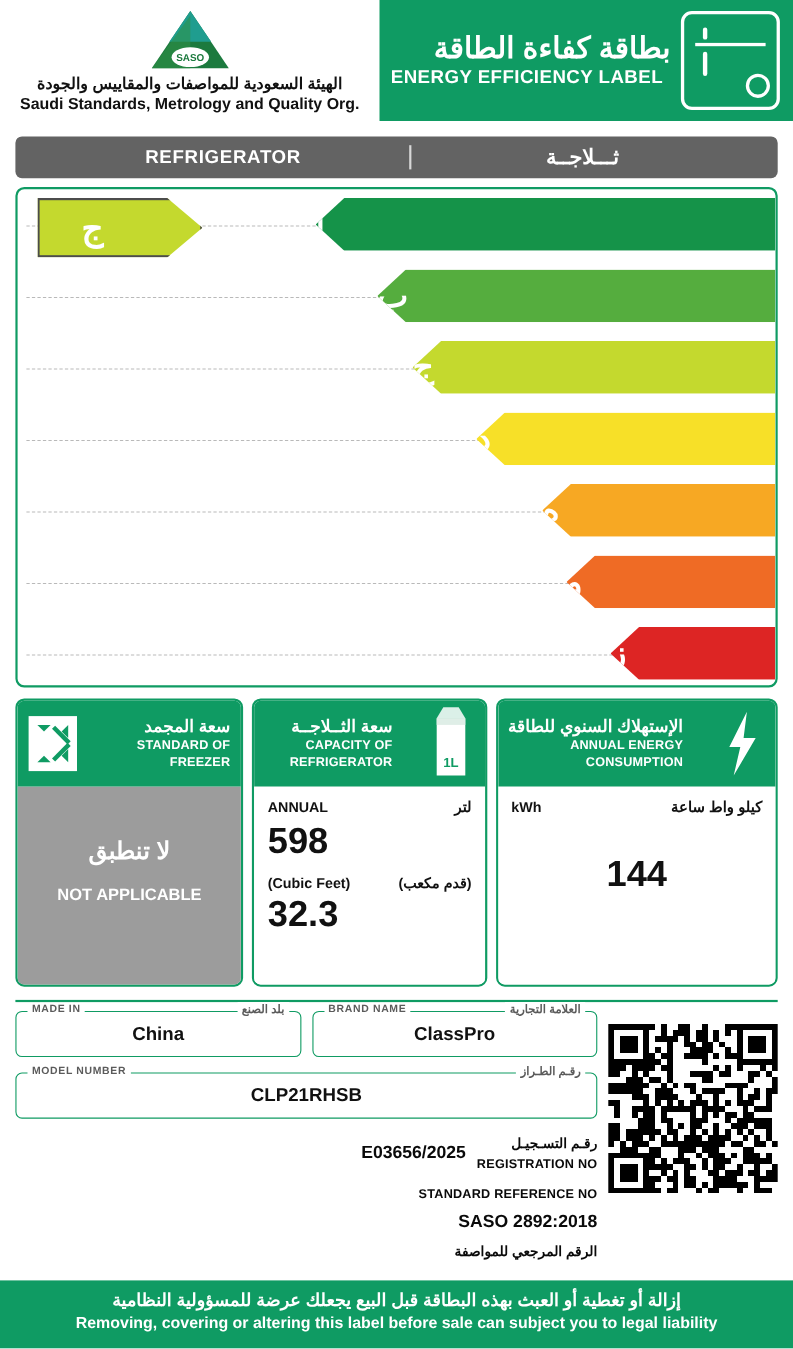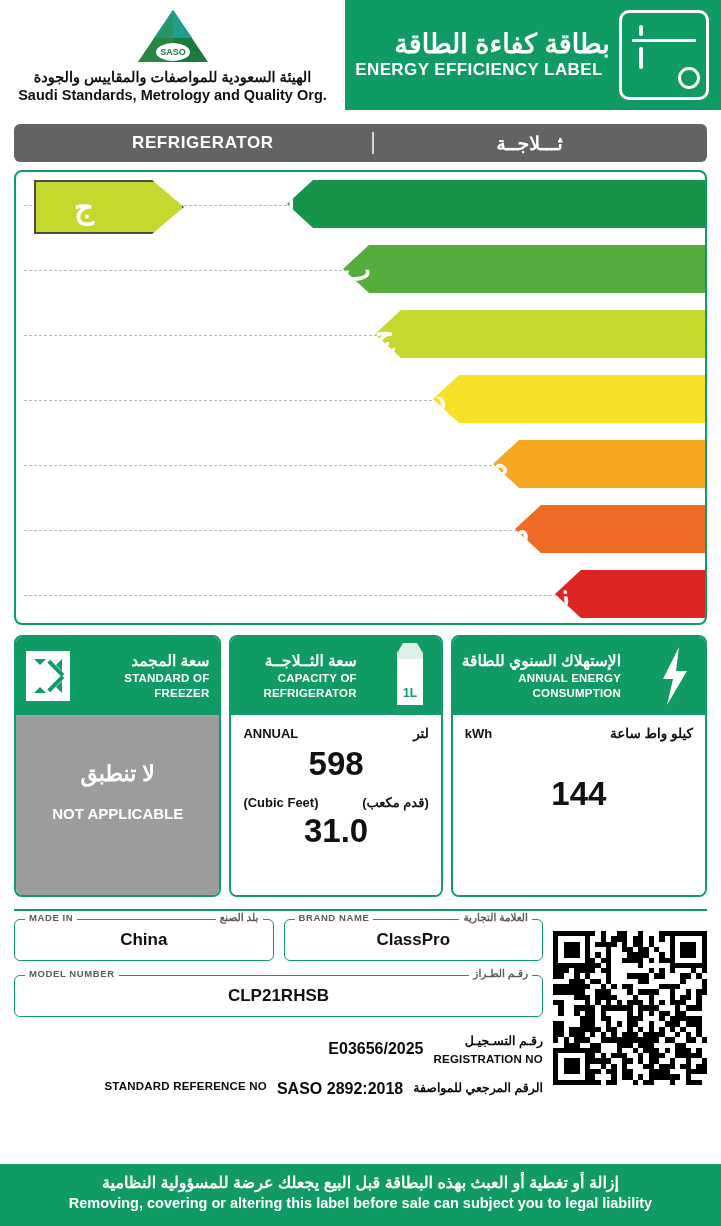--- a/index.html
+++ b/index.html
@@ -309,21 +309,20 @@
     justify-content: space-between;
     align-items: baseline;
     font-size: 13px;
     font-weight: bold;
     color: #111;
   }
   .unit-line .ar { direction: rtl; font-size: 13.5px; }
   .value-big {
     font-size: 33px;
     font-weight: bold;
-    text-align: center;
     margin-top: 4px;
     color: #111;
   }
   .value-big.small-gap { margin-top: 2px; }
   .sub-unit-line {
     display: flex;
     justify-content: space-between;
     align-items: baseline;
     font-size: 13px;
     font-weight: bold;
@@ -410,23 +409,24 @@
   }
   .reg-labels {
     text-align: right;
     line-height: 1.15;
   }
   .reg-ar { font-size: 12.5px; font-weight: bold; direction: rtl; }
   .reg-en { font-size: 11.5px; font-weight: bold; letter-spacing: 0.2px; }
   .std-row {
     margin-top: 12px;
     display: flex;
-    align-items: flex-start;
+    align-items: flex-end;
     justify-content: flex-end;
     gap: 10px;
+    flex-direction: column;
   }
   .std-en {
     font-size: 11.5px;
     font-weight: bold;
     letter-spacing: 0.2px;
   }
   .std-value {
     font-size: 16px;
     font-weight: bold;
   }
@@ -604,21 +604,21 @@
       <div class="fridge-body">
         <div class="unit-line">
           <span>ANNUAL</span>
           <span class="ar">لتر</span>
         </div>
         <div class="value-big">598</div>
         <div class="sub-unit-line">
           <span>(Cubic Feet)</span>
           <span class="ar">(قدم مكعب)</span>
         </div>
-        <div class="value-big small-gap">31.0</div>
+        <div class="value-big small-gap">32.3</div>
       </div>
     </div>
 
     <div class="cap-box cap-energy">
       <div class="cap-head">
         <div class="cap-head-text">
           <div class="cap-head-ar">الإستهلاك السنوي للطاقة</div>
           <div class="cap-head-en">ANNUAL ENERGY CONSUMPTION</div>
         </div>
         <div class="cap-ico">

